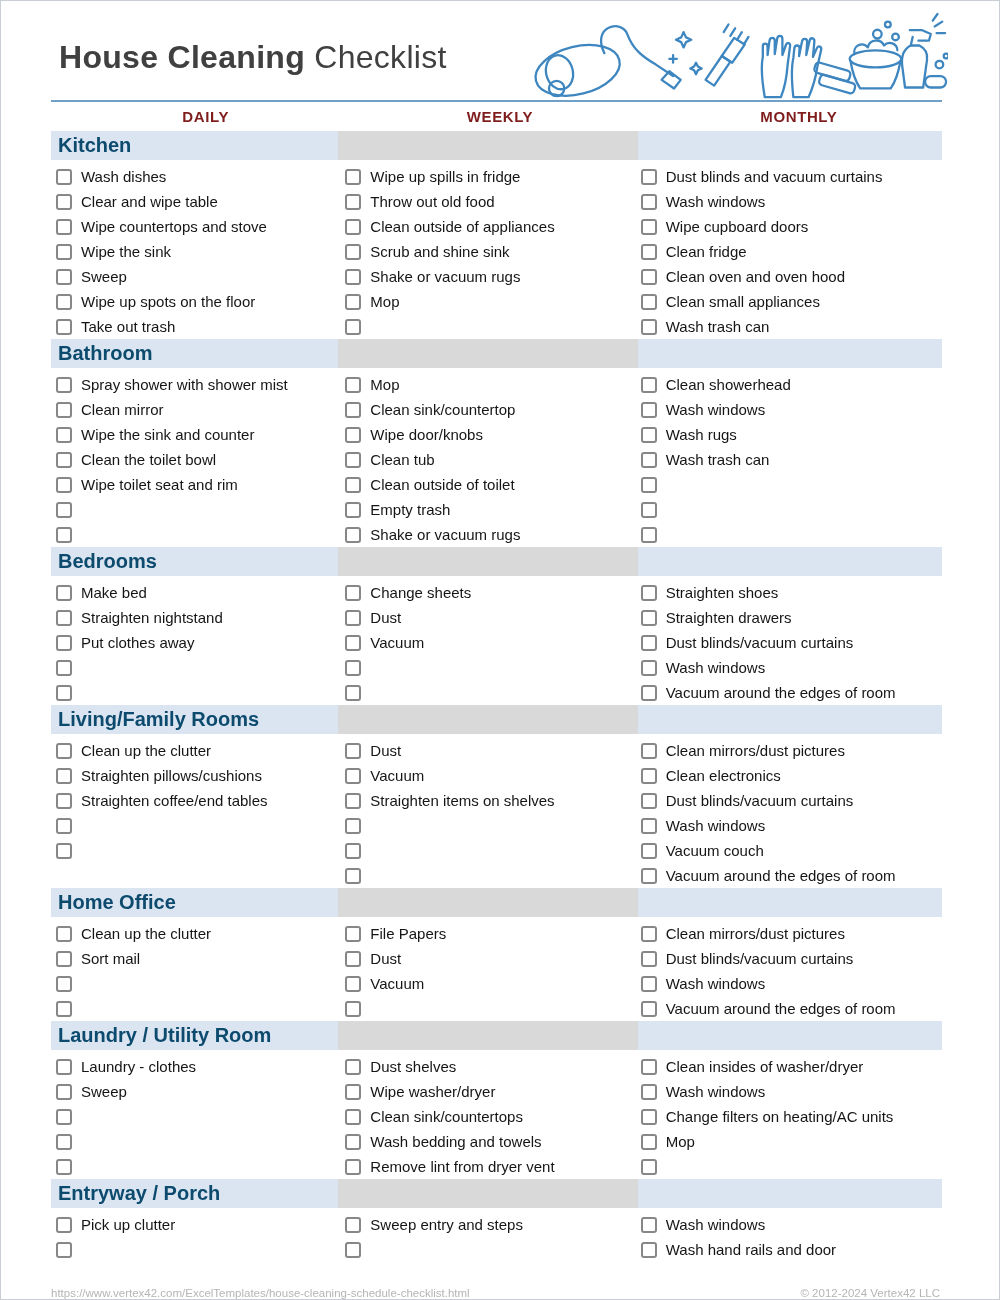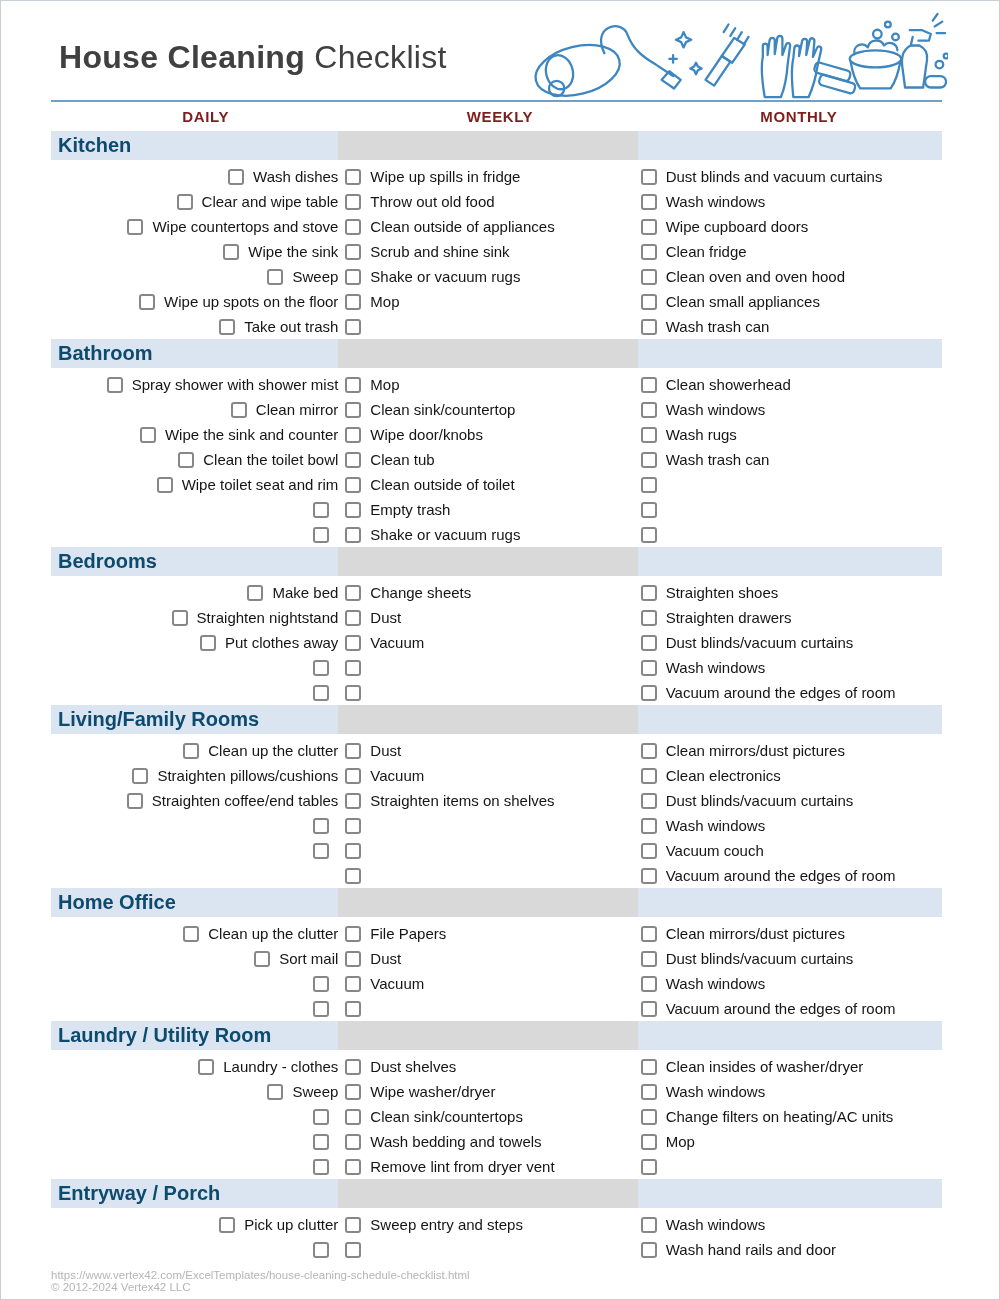--- a/index.html
+++ b/index.html
@@ -41,35 +41,35 @@
   .band-cell.gray { background:#D9D9D9; }
   .band-cell:nth-child(1) { width:288px; }
   .band-cell:nth-child(2) { width:300px; }
   .band-cell:nth-child(3) { width:305px; }
   .band h2 {
     font-size:20px; font-weight:700; color:#0c4a6e;
     line-height:28px; padding-left:7px; white-space:nowrap;
   }
   .cols { display:flex; padding-top:4px; }
   .col { display:flex; flex-direction:column; }
-  .col:nth-child(1) { width:288px; padding-left:5px;align-items:flex-end; }
+  .col:nth-child(1) { width:288px; padding-left:5px; }
   .col:nth-child(2) { width:300px; padding-left:7px; }
   .col:nth-child(3) { width:305px; padding-left:3px; }
   .item { display:flex; align-items:center; height:25px; }
   .checkbox {
     flex:0 0 auto; width:16px; height:16px;
     border:2px solid #878787; border-radius:3px; background:#fff;
     margin-right:9px;
   }
   .label { font-size:15px; color:#151515; white-space:nowrap; }
 
   
   .page-footer {
     display:flex; justify-content:space-between; align-items:flex-start;
-    margin-top:7px; font-size:11.5px; color:#b5b5b5;flex-direction:column;
+    margin-top:25px; font-size:11.5px; color:#b5b5b5;
   }
   .page-footer .c { padding-right:2px; }
 </style>
 </head>
 <body>
 
 <div class="page">
   <div class="content">
 
     <div class="masthead">

